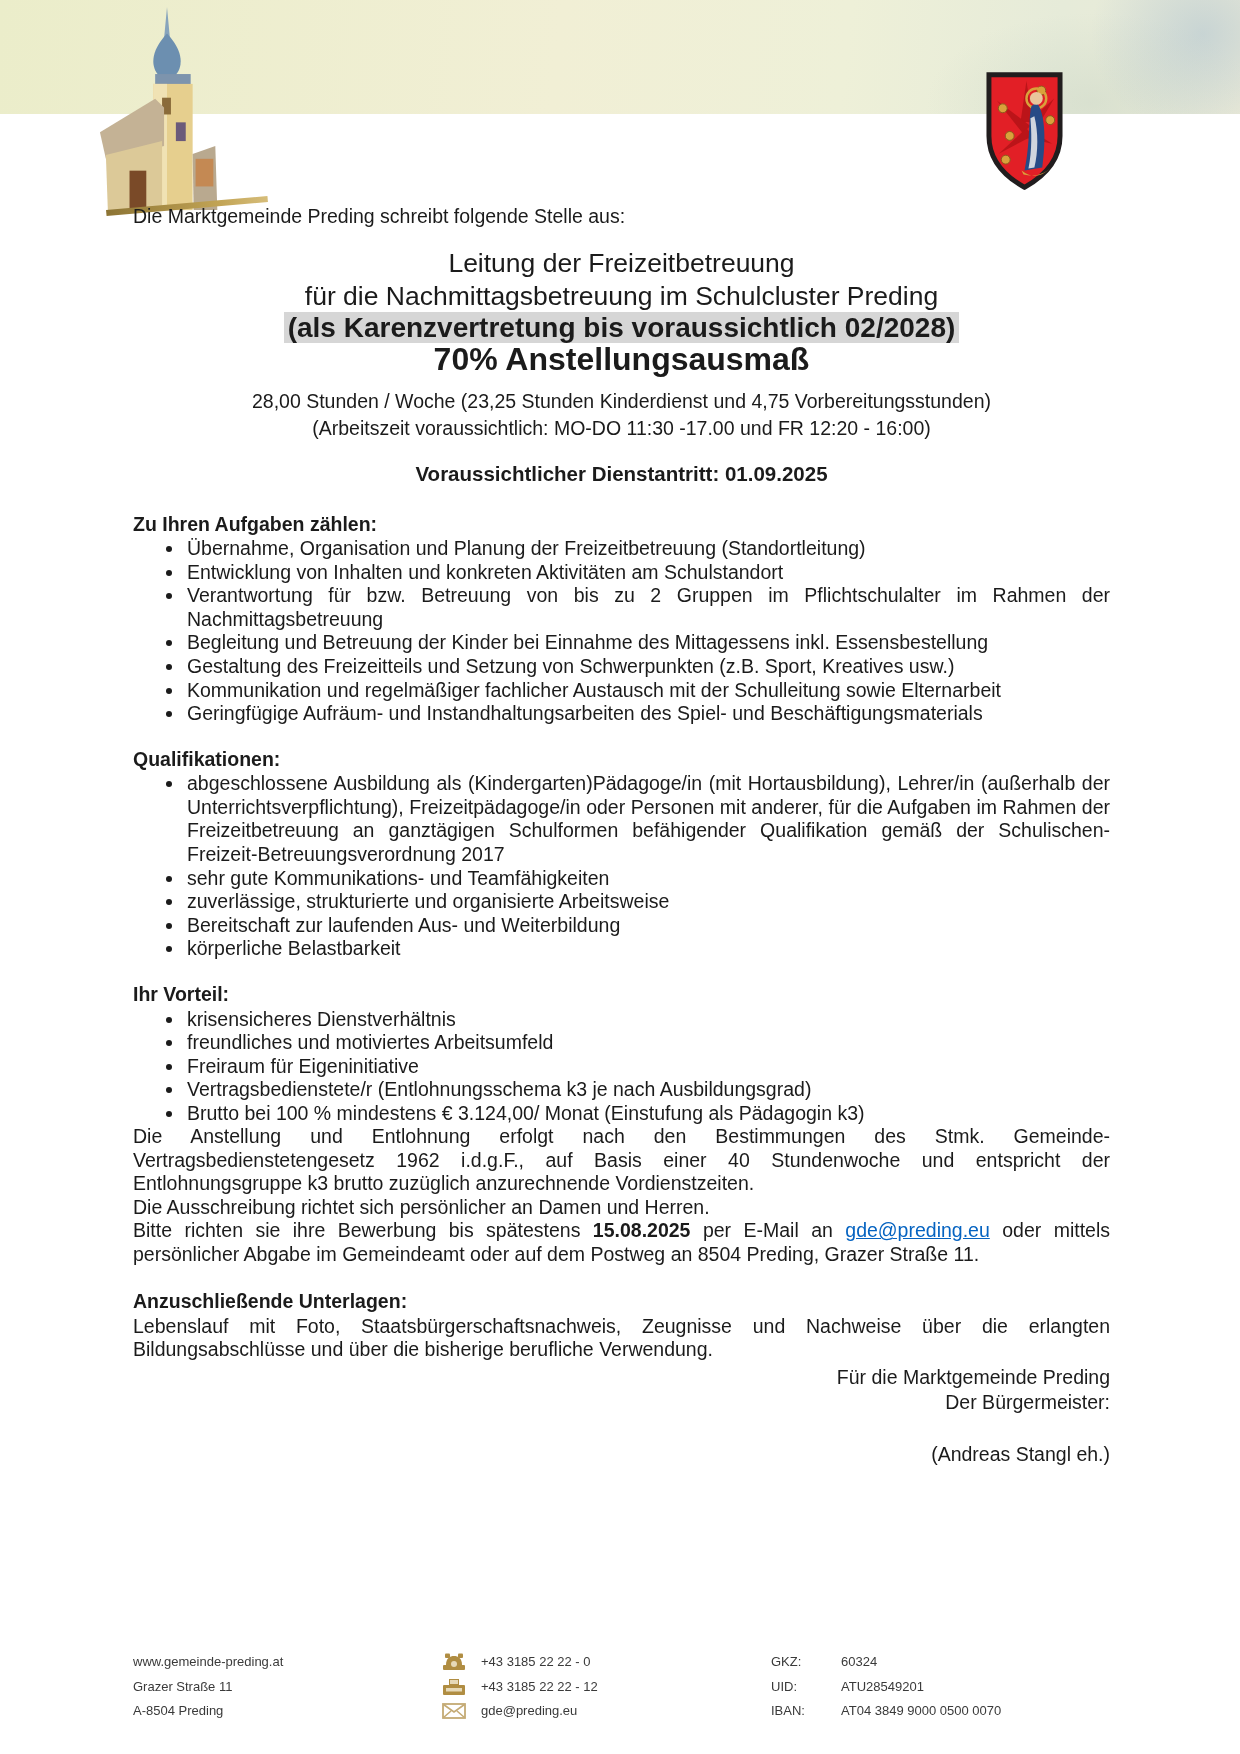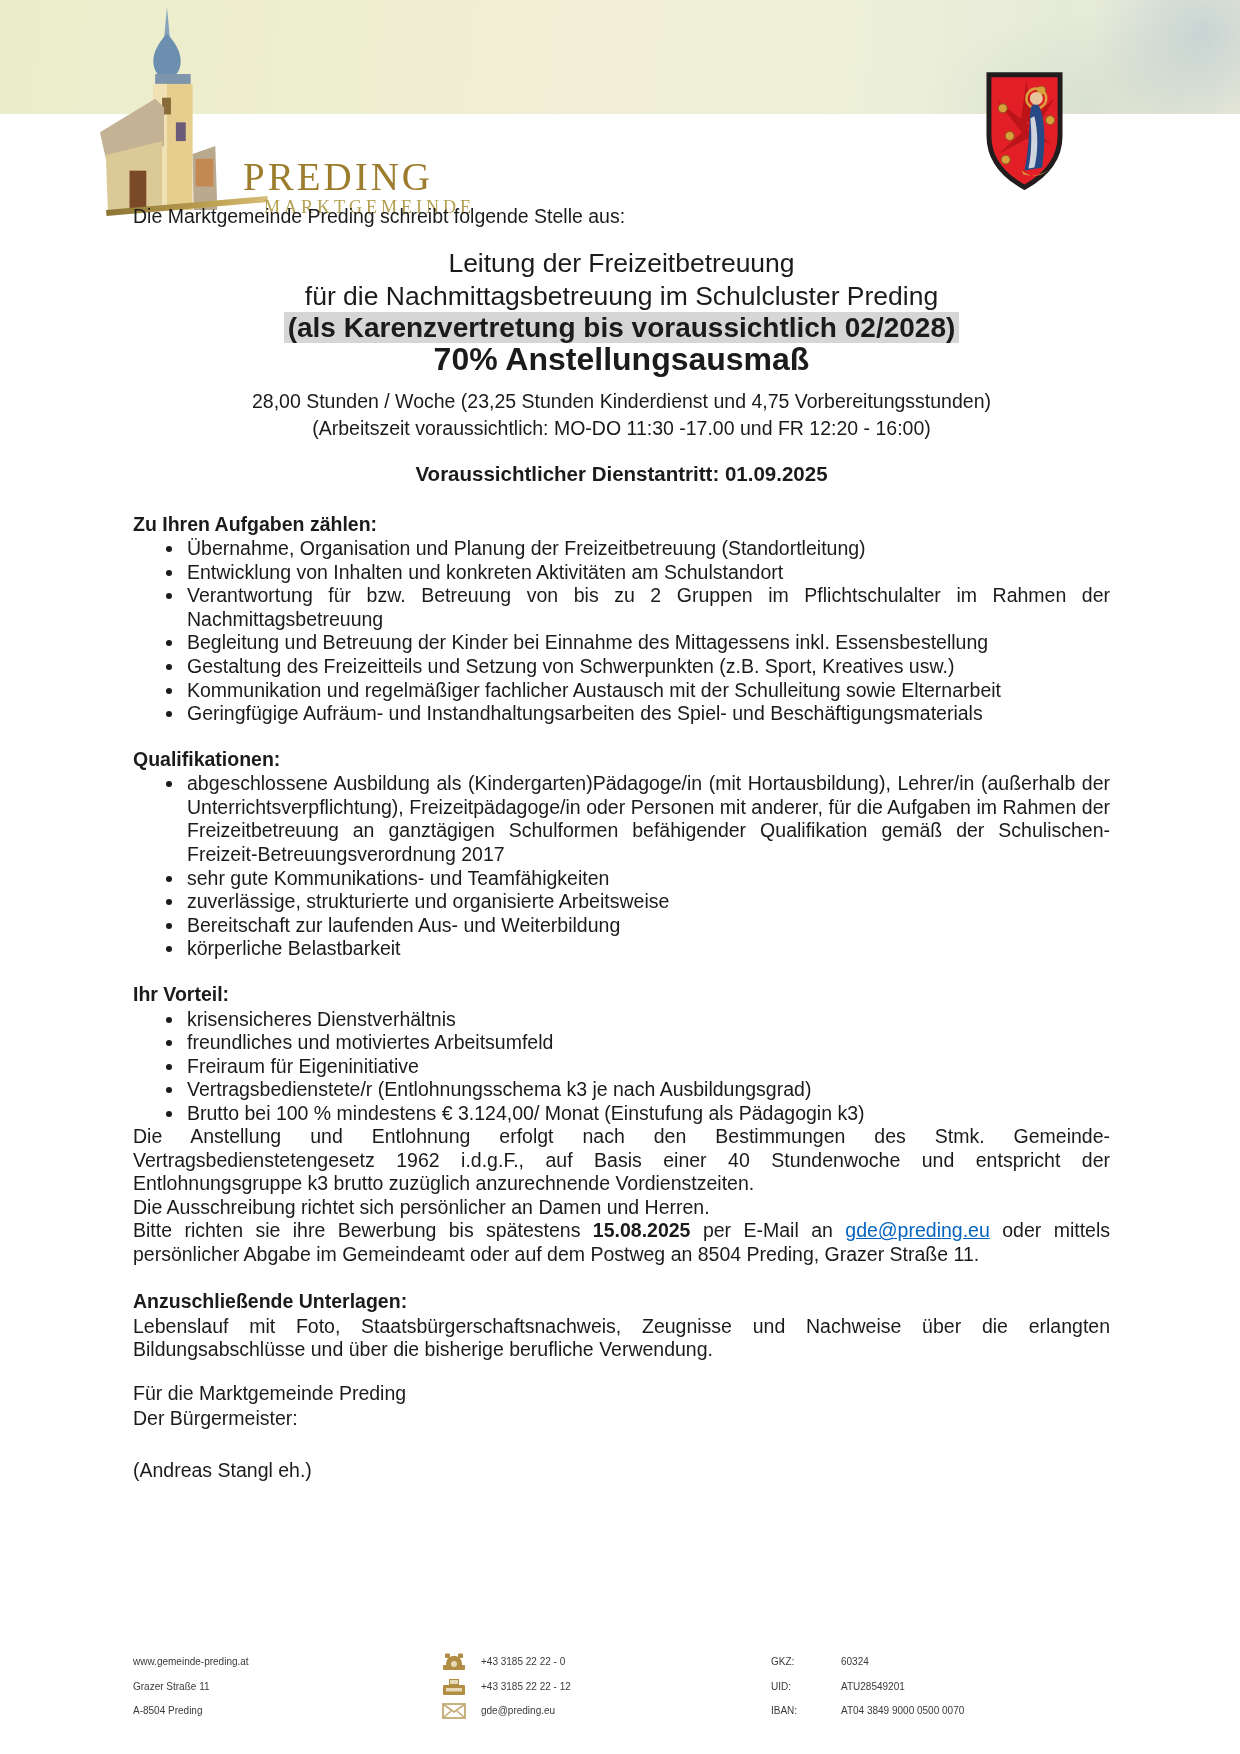--- a/index.html
+++ b/index.html
@@ -49,27 +49,27 @@
   ul.blist {margin:0 0 22px 0; padding:0 0 0 52px; list-style:disc;}
   ul.blist.tight {margin-bottom:0;}
   ul.blist li {margin:0; padding:0 0 0 2px; line-height:23.6px;}
 
   .para {margin:0;}
   .gap-before {margin-top:24px;}
 
   .bewerbung-line {margin:0;}
   a.mail-link {color:#0563c1; text-decoration:underline; cursor:pointer;}
 
-  .sig {text-align:left; margin-top:19px; line-height:25px;}
+  .sig {text-align:right; margin-top:3px; line-height:25px;}
   .sig-3 {margin-top:27px;}
 
   
   .footer {
     position:absolute; left:133px; top:1650px; width:987px;
-    display:flex; font-size:10px; line-height:24.5px; color:#3a3a3a;
+    display:flex; font-size:13px; line-height:24.5px; color:#3a3a3a;
   }
   .f-col-left {width:308px;}
   .f-col-mid {width:330px;}
   .f-col-right {flex:1;}
   .f-row {display:flex; align-items:center;}
   .f-icon {width:26px; height:20px; margin-right:14px; flex:0 0 auto;}
   .f-label {width:70px; flex:0 0 auto;}
 </style>
 </head>
 <body>
@@ -87,24 +87,20 @@
     <rect x="70" y="93" width="9" height="17" fill="#8a6b3a"></rect>
     <rect x="84" y="118" width="10" height="19" fill="#6b5a7a"></rect>
     <polygon points="7,128 63,94 72,103 72,142 13,155" fill="#c4b295"></polygon>
     <polygon points="13,151 70,137 70,207 15,207" fill="#dcc998"></polygon>
     <rect x="37" y="167" width="17" height="40" fill="#7a4a28"></rect>
     <polygon points="101,150 124,142 126,207 102,207" fill="#b9a98f"></polygon>
     <rect x="104" y="155" width="18" height="28" fill="#c87f3f" opacity="0.75"></rect>
   </svg>
   <div class="swoosh"></div>
 
-  <div class="logo">
-    <div class="logo-title">PREDING</div>
-    <div class="logo-sub">MARKTGEMEINDE</div>
-  </div>
 
   <svg class="crest" viewBox="0 0 80 122" aria-hidden="true">
     <path d="M4 4 H76 V66 Q76 98 40 118 Q4 98 4 66 Z" fill="#e21f26" stroke="#211d1e" stroke-width="5"></path>
     <g fill="#bb1419">
       <polygon points="42,10 48,52 36,52"></polygon>
       <polygon points="12,30 46,56 38,63"></polygon>
       <polygon points="14,84 42,58 48,66"></polygon>
       <polygon points="70,28 44,52 53,57"></polygon>
       <polygon points="68,74 46,60 42,68"></polygon>
     </g>

